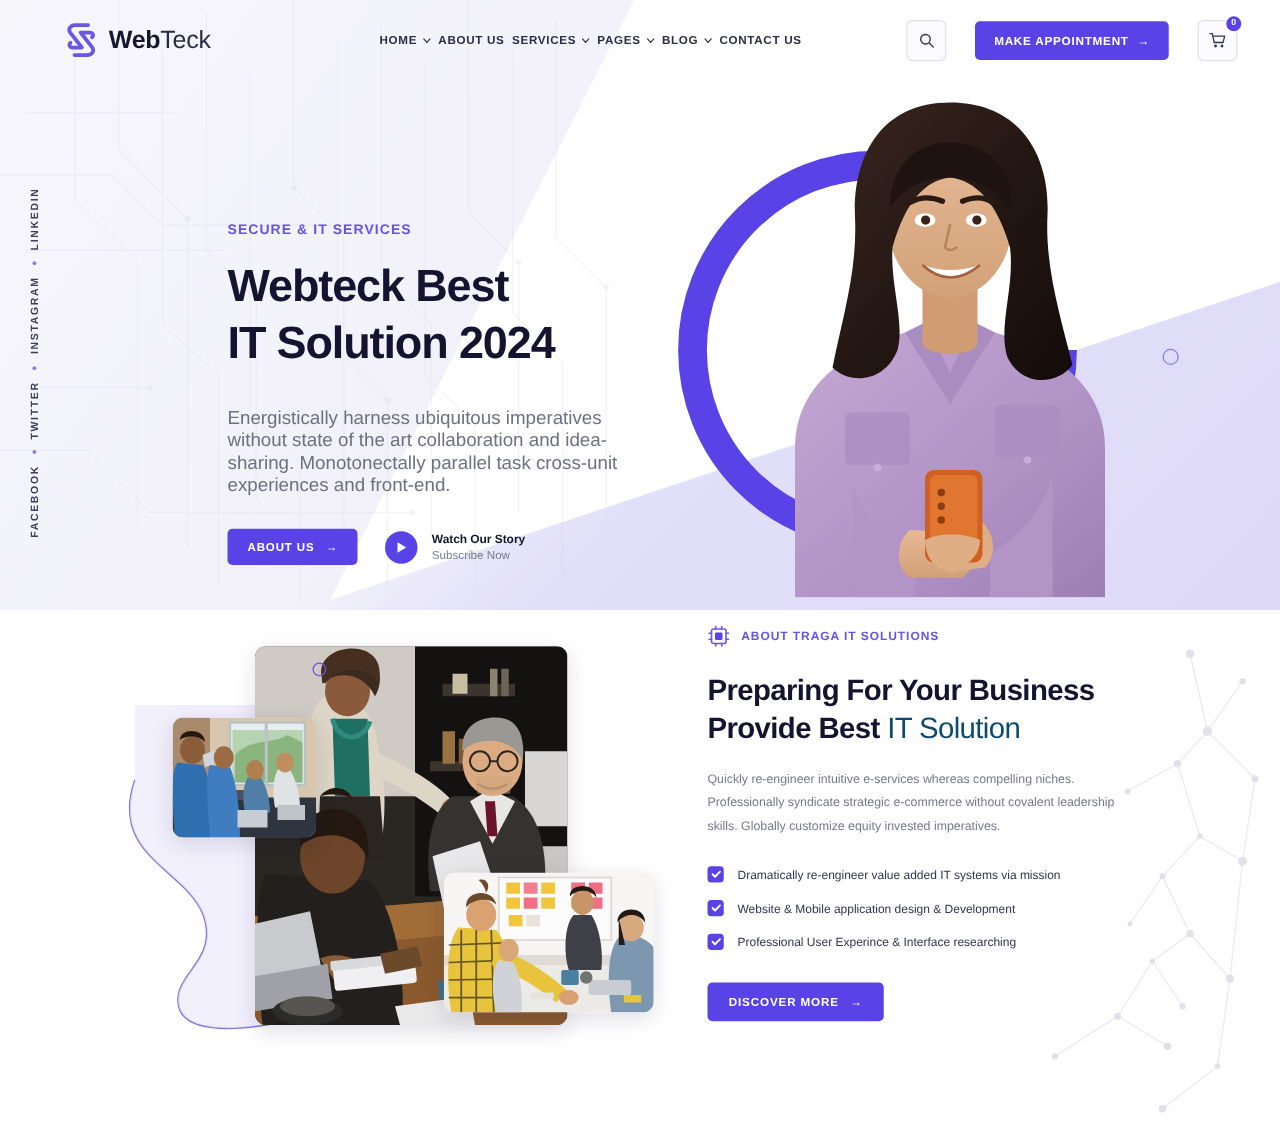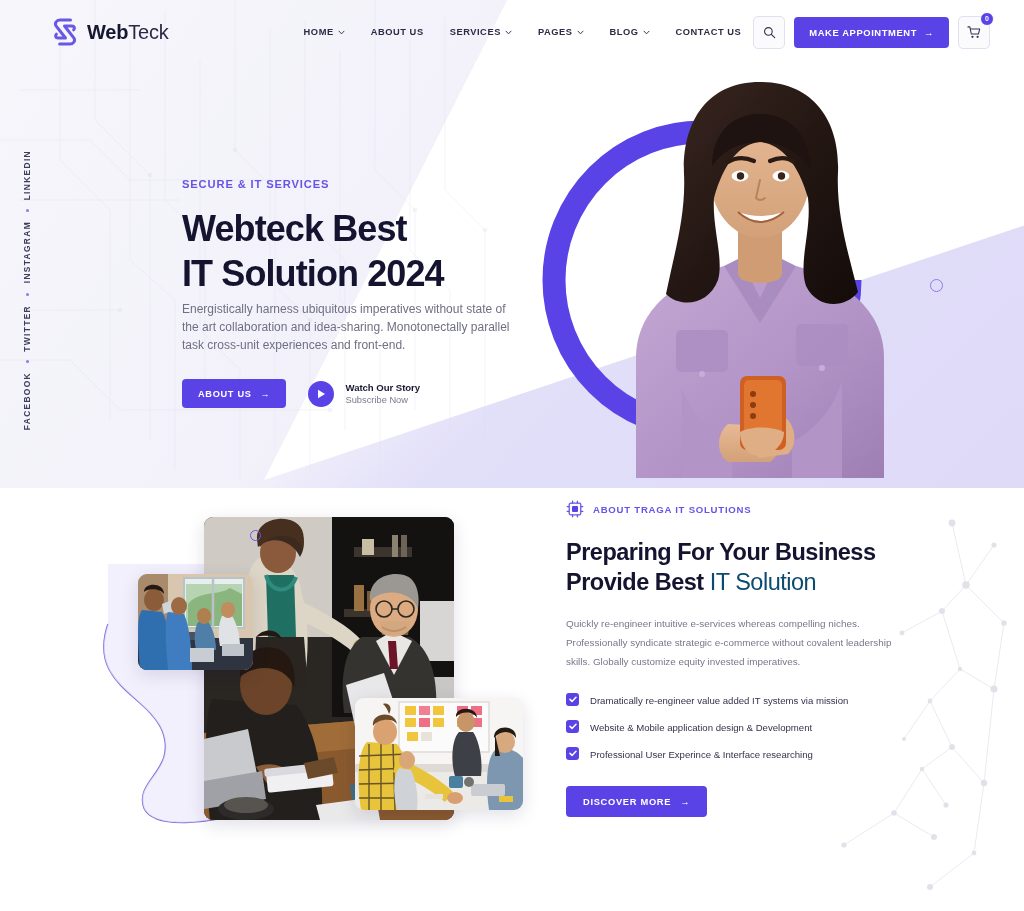--- a/index.html
+++ b/index.html
@@ -34,29 +34,29 @@
   
   .header {
     position:absolute; top:0; left:0; width:1024px; height:64px;
     display:flex; align-items:center; padding:0 34px; z-index:40;
   }
   .logo { display:flex; align-items:center; gap:9px; margin-left:18px; }
   .logo-mark { width:26px; height:28px; flex:none; }
   .logo-text { font-size:20px; font-weight:700; letter-spacing:-.2px; color:#171731; }
   .logo-text .lt2 { font-weight:400; color:#2a2a44; }
 
-  .nav { display:flex; align-items:center; gap:26px; margin-left:135px; }
+  .nav { display:flex; align-items:center; gap:6px; margin-left:135px; }
   .nav-item {
     display:flex; align-items:center; gap:4px;
     font-size:9.3px; font-weight:700; letter-spacing:.55px;
     color:#2b2b46; text-transform:uppercase; cursor:pointer; white-space:nowrap;
   }
   .caret { width:7px; height:5px; display:block; }
 
-  .head-right { margin-left:auto; display:flex; align-items:center; gap:9px; }
+  .head-right { margin-left:auto; display:flex; align-items:center; gap:23px; }
   .icon-box {
     width:32px; height:33px; border:1px solid #e2e0ee; border-radius:5px;
     background:#fbfbfe; display:flex; align-items:center; justify-content:center;
     cursor:pointer;
   }
   .btn-appt {
     height:31px; padding:0 15px; border-radius:4px; background:#5a43e6;
     color:#fff; font-size:9.4px; font-weight:700; letter-spacing:.6px;
     display:flex; align-items:center; gap:7px; cursor:pointer; border:none;
     text-transform:uppercase; font-family:"Liberation Sans", sans-serif;
@@ -85,21 +85,21 @@
   .hero-copy { position:absolute; left:182px; top:178px; width:360px; z-index:20; }
   .eyebrow {
     font-size:11.2px; font-weight:700; letter-spacing:.85px;
     color:#6654e8; text-transform:uppercase; margin-bottom:16px;
   }
   .hero-title {
     font-size:36px; line-height:45px; font-weight:700;
     letter-spacing:-.9px; color:#141431;
   }
   .hero-sub {
-    margin-top:4px; font-size:12px; line-height:18px; color:#6f6f84; width:335px;
+    margin-top:30px; font-size:15px; line-height:18px; color:#6f6f84; width:335px;
   }
   .hero-cta { margin-top:25px; display:flex; align-items:center; gap:22px; }
   .btn-about {
     height:29px; padding:0 16px; border-radius:4px; background:#5a43e6; color:#fff;
     font-size:9.2px; font-weight:700; letter-spacing:.7px; text-transform:uppercase;
     display:flex; align-items:center; gap:9px; cursor:pointer; border:none;
     font-family:"Liberation Sans", sans-serif;
   }
   .watch { display:flex; align-items:center; gap:11px; cursor:pointer; }
   .play-circle {

